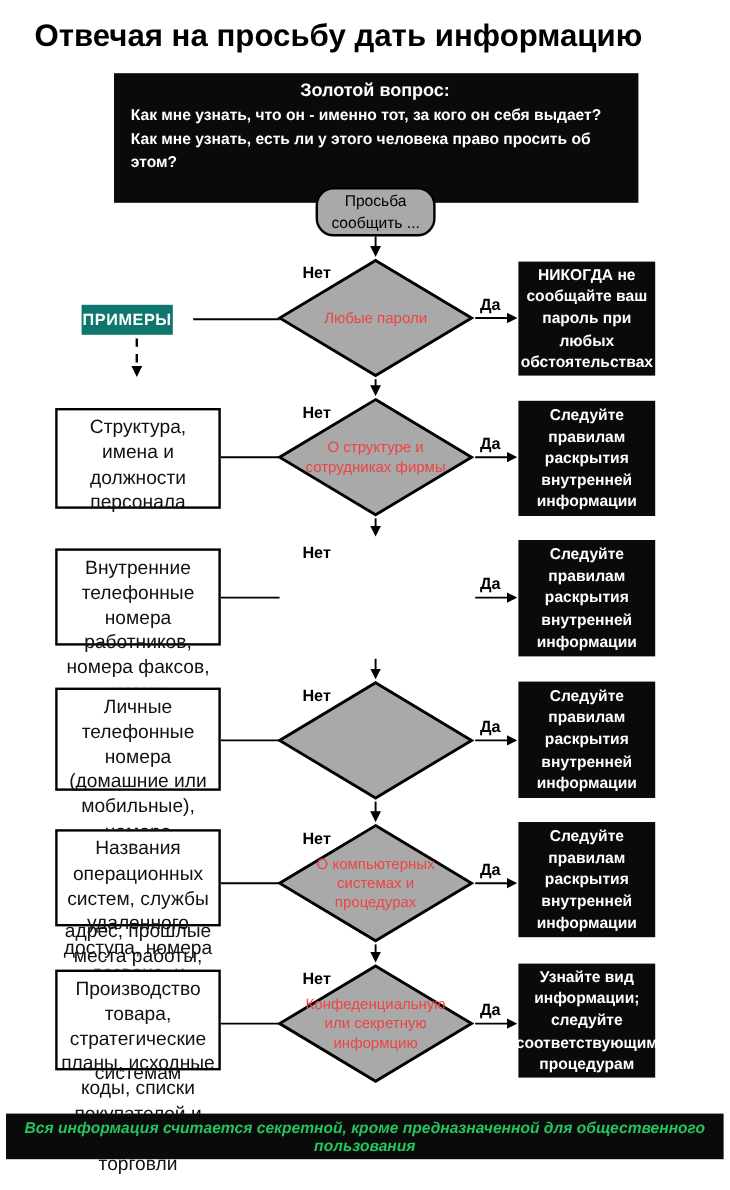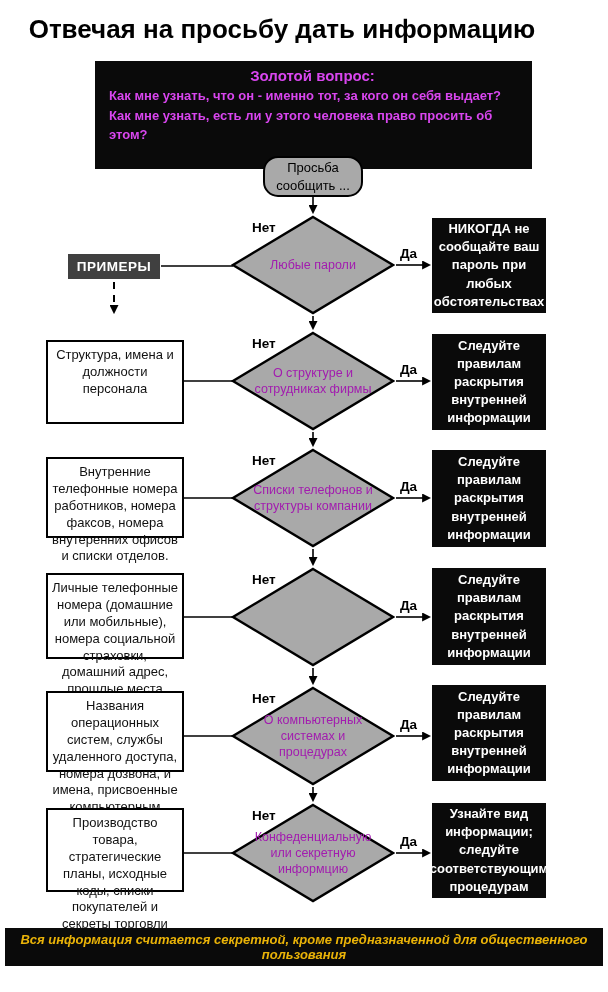--- a/index.html
+++ b/index.html
@@ -7,55 +7,55 @@
     position:relative;width:608px;height:992px;background:#fff;overflow:hidden;
     font-family:"Liberation Sans",sans-serif;color:#000;
   }
   .abs{position:absolute;box-sizing:border-box;}
   #title{
     top:14px;left:0;width:564px;text-align:center;
     font-size:26px;font-weight:bold;letter-spacing:0px;
   }
   #golden-box{
     left:95px;top:61px;width:437px;height:108px;
-    background:#0a0a0a;color:#d946ef;padding:6px 16px 6px 14px;
+    background:#0a0a0a;color:#ffffff;padding:6px 16px 6px 14px;
   }
   #golden-heading{text-align:center;font-size:15px;font-weight:bold;margin-bottom:2px;}
   #golden-body{font-size:13px;font-weight:bold;line-height:1.5;text-align:left;}
   #start-node{
     left:263px;top:156px;width:100px;height:41px;
     background:#a9a9a9;border:2px solid #000;border-radius:15px;
     display:flex;align-items:center;justify-content:center;text-align:center;
     font-size:13px;line-height:1.35;color:#000000;padding:2px;
   }
   #examples-box{
-    left:68px;top:254px;width:92px;height:25px;
-    background:#404040;color:#fff;display:flex;align-items:center;justify-content:center;
+    left:68px;top:254px;width:76px;height:25px;
+    background:#0f766e;color:#fff;display:flex;align-items:center;justify-content:center;
     font-size:13.5px;font-weight:bold;letter-spacing:0.5px;
   }
   .diamond{width:164px;height:100px;left:231px;}
   .diamond svg{position:absolute;left:0;top:0;width:100%;height:100%;}
   .diamond .dtext{
     position:absolute;left:18px;top:0;width:128px;height:100%;
     display:flex;align-items:center;justify-content:center;text-align:center;
-    font-size:12.5px;line-height:1.3;color:#a21caf;
+    font-size:12.5px;line-height:1.3;color:#ef4444;
   }
   .example-box{
     left:46px;width:138px;background:#fff;border:2px solid #000;
-    padding:5px 3px;text-align:center;font-size:13px;line-height:1.3;color:#111;
+    padding:5px 3px;text-align:center;font-size:16px;line-height:1.3;color:#111;
   }
   .action-box{
     left:432px;width:114px;background:#0a0a0a;color:#fff;
     display:flex;align-items:center;justify-content:center;text-align:center;
     font-size:13px;font-weight:bold;line-height:1.4;padding:4px;
   }
   .no-label{font-size:13.5px;font-weight:bold;width:40px;text-align:left;left:252px;}
   .yes-label{font-size:13.5px;font-weight:bold;width:30px;text-align:left;left:400px;}
   #footer-bar{
-    left:5px;top:928px;width:598px;height:38px;background:#0a0a0a;color:#eab308;
+    left:5px;top:928px;width:598px;height:38px;background:#0a0a0a;color:#22c55e;
     display:flex;align-items:center;justify-content:center;text-align:center;
     font-size:13px;font-weight:bold;font-style:italic;
   }
   #connectors{position:absolute;left:0;top:0;pointer-events:none;}
 </style>
 </head>
 <body>
 
 <div id="canvas">
 
@@ -120,26 +120,20 @@
     <svg viewBox="0 0 164 100">
         <polygon points="82,2 162,50 82,98 2,50" fill="#a9a9a9" stroke="#000" stroke-width="2.4"></polygon>
       </svg>
     <div class="dtext">О структуре и сотрудниках фирмы</div>
   </div>
   <div class="abs no-label" style="top:336px;">Нет</div>
   <div class="abs yes-label" style="top:362px;">Да</div>
   <div class="abs action-box" style="top:334px;height:96px;">Следуйте правилам раскрытия внутренней информации</div>
 
   <div class="abs example-box" style="top:457px;height:81px;">Внутренние телефонные номера работников, номера факсов, номера внутеренних офисов и списки отделов.</div>
-  <div class="abs diamond" style="top:448px;">
-    <svg viewBox="0 0 164 100">
-        <polygon points="82,2 162,50 82,98 2,50" fill="#a9a9a9" stroke="#000" stroke-width="2.4"></polygon>
-      </svg>
-    <div class="dtext">Списки телефонов и структуры компании</div>
-  </div>
   <div class="abs no-label" style="top:453px;">Нет</div>
   <div class="abs yes-label" style="top:479px;">Да</div>
   <div class="abs action-box" style="top:450px;height:97px;">Следуйте правилам раскрытия внутренней информации</div>
 
   <div class="abs example-box" style="top:573px;height:86px;">Личные телефонные номера (домашние или мобильные), номера социальной страховки, домашний адрес, прошлые места работы, зарплата</div>
   <div class="abs diamond" style="top:567px;">
     <svg viewBox="0 0 164 100">
         <polygon points="82,2 162,50 82,98 2,50" fill="#a9a9a9" stroke="#000" stroke-width="2.4"></polygon>
       </svg>
   </div>

